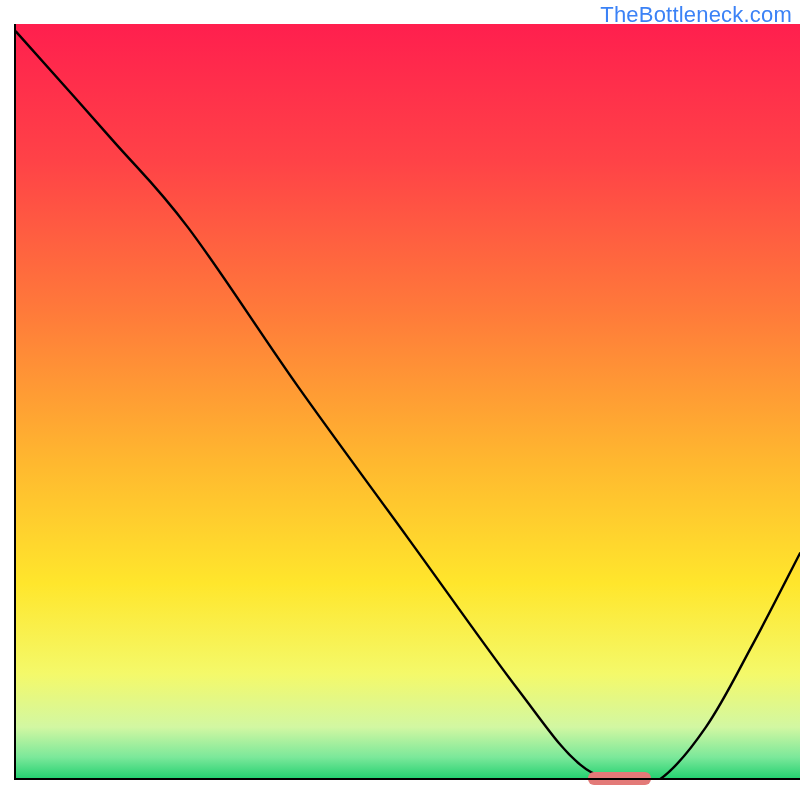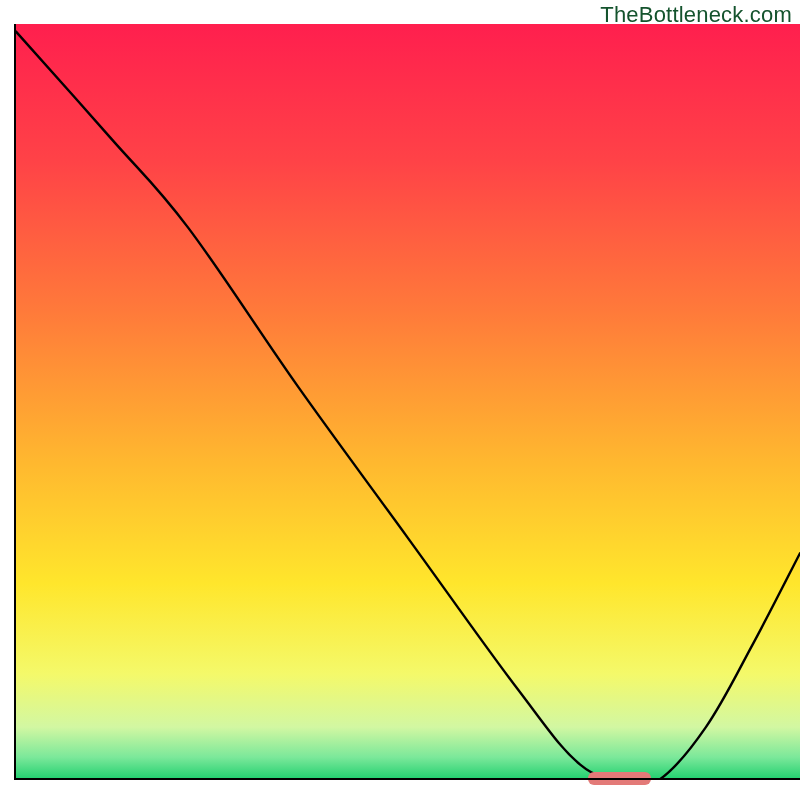--- a/index.html
+++ b/index.html
@@ -15,21 +15,21 @@
     position: relative;
     width: 800px;
     height: 800px;
   }
   .watermark {
     position: absolute;
     top: 2px;
     right: 8px;
     font-size: 22px;
     font-weight: 500;
-    color: #14532d;
+    color: #3b82f6;
     letter-spacing: 0.2px;
     text-align: right;
     z-index: 5;
   }
   .axis-left {
     position: absolute;
     top: 24px;
     left: 14px;
     width: 2px;
     height: 756px;

